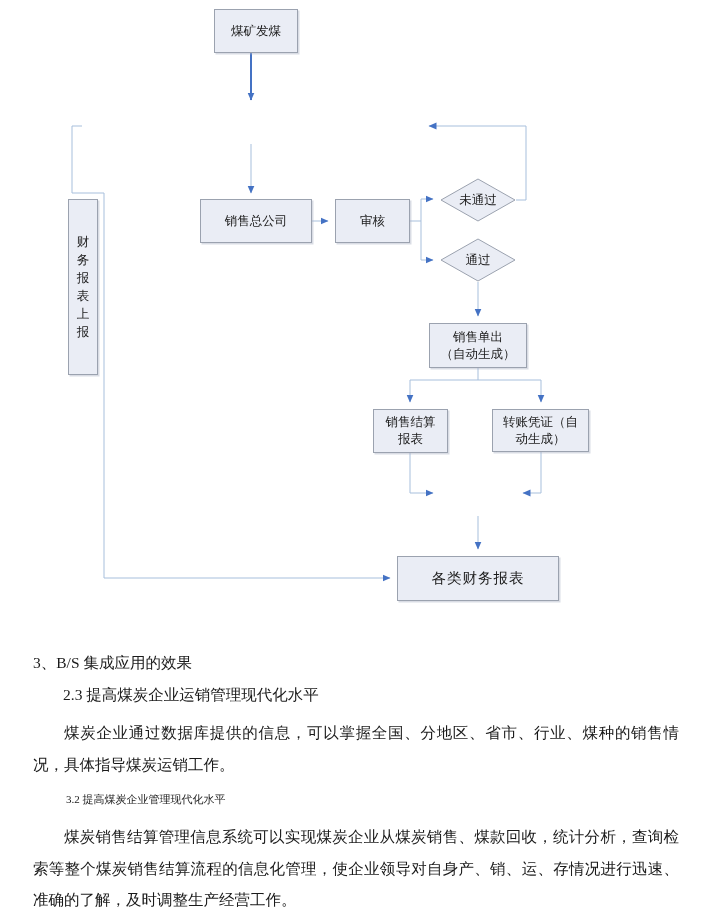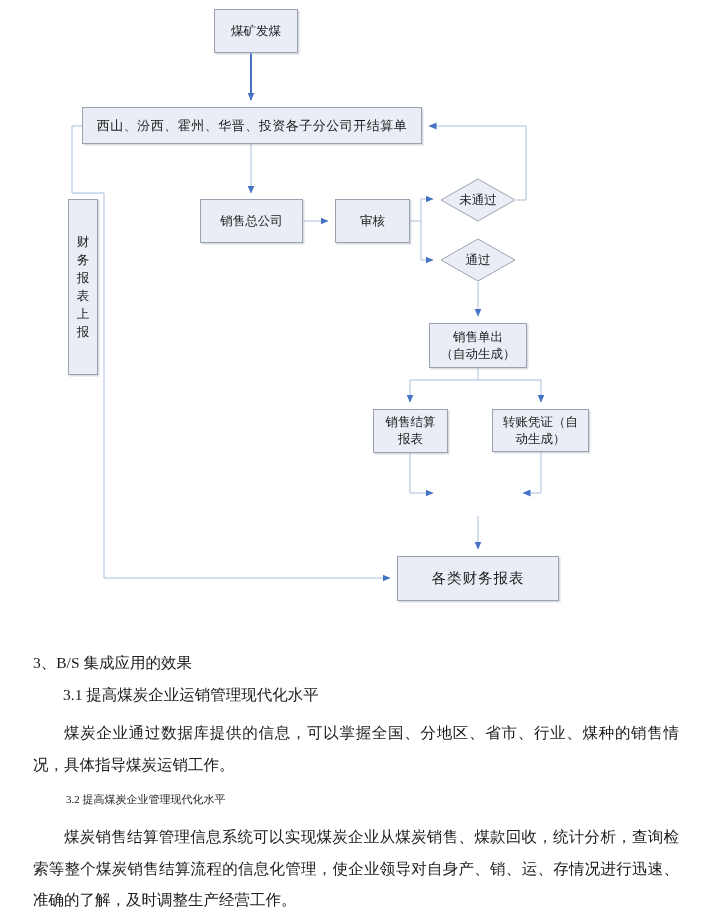--- a/index.html
+++ b/index.html
@@ -144,34 +144,31 @@
 
       <path class="line" d="M541,452 L541,493 L523,493" marker-end="url(#arr)"></path>
 
       <path class="line" d="M478,516 L478,549" marker-end="url(#arr)"></path>
     </svg>
 
     <div class="node" style="left:214px;top:9px;width:84px;height:44px">
       <span>煤矿发煤</span>
     </div>
 
-    <div class="node wide" style="left:82px;top:107px;width:340px;height:37px">
-      <span>西山、汾西、霍州、华晋、投资各子分公司开结算单</span>
-    </div>
 
     <div class="node vlabel" style="left:68px;top:199px;width:30px;height:176px">
       <span>财
 务
 报
 表
 上
 报</span>
     </div>
 
-    <div class="node" style="left:200px;top:199px;width:103px;height:44px">
+    <div class="node" style="left:200px;top:199px;width:112px;height:44px">
       <span>销售总公司</span>
     </div>
 
     <div class="node" style="left:335px;top:199px;width:75px;height:44px">
       <span>审核</span>
     </div>
 
     <div class="diamond" style="left:440px;top:178px;width:76px;height:44px">
       <svg class="diamond-shape" viewBox="0 0 76 44" preserveAspectRatio="none">
           <polygon points="38,1 75,22 38,43 1,22"></polygon>
@@ -203,19 +200,19 @@
 
 
     <div class="node big" style="left:397px;top:556px;width:162px;height:45px">
       <span>各类财务报表</span>
     </div>
 
   </div>
 
   <div class="text-block">
     <div class="h-main">3、B/S 集成应用的效果</div>
-    <div class="h-sub1">3.1 提高煤炭企业运销管理现代化水平</div>
+    <div class="h-sub1">2.3 提高煤炭企业运销管理现代化水平</div>
     <p class="para">煤炭企业通过数据库提供的信息，可以掌握全国、分地区、省市、行业、煤种的销售情况，具体指导煤炭运销工作。</p>
     <div class="h-sub2">3.2 提高煤炭企业管理现代化水平</div>
     <p class="para">煤炭销售结算管理信息系统可以实现煤炭企业从煤炭销售、煤款回收，统计分析，查询检索等整个煤炭销售结算流程的信息化管理，使企业领导对自身产、销、运、存情况进行迅速、准确的了解，及时调整生产经营工作。</p>
   </div>
 
 </div>
 
 </body></html>

